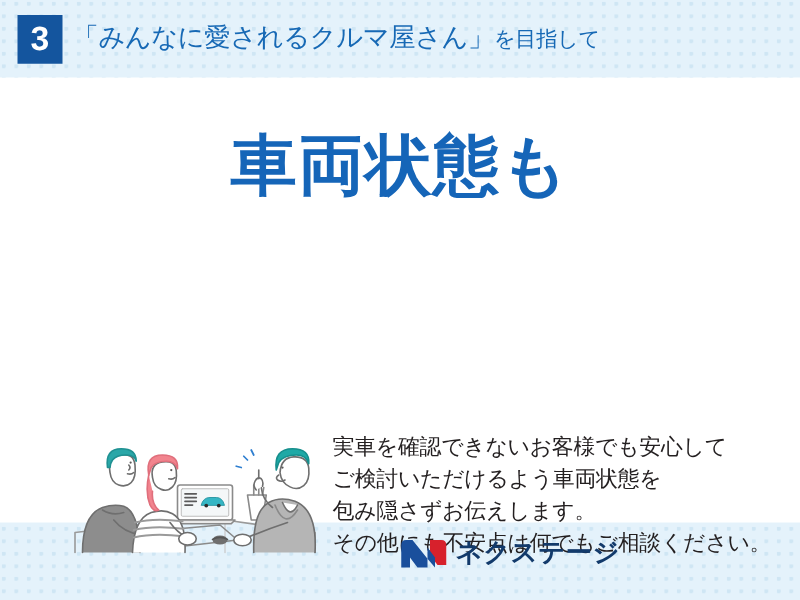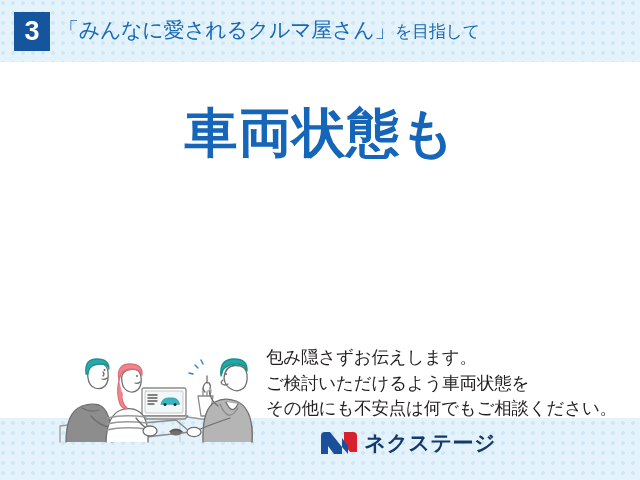--- a/index.html
+++ b/index.html
@@ -227,22 +227,23 @@
 
         <g stroke="#2f7fd0" stroke-width="1.4" stroke-linecap="round" fill="none">
           <path d="M140 30 L137 27"></path>
           <path d="M145 26 L143 22"></path>
           <path d="M135 36 L131 35"></path>
         </g>
       </svg>
     </div>
 
     <div id="body-copy">
+      <div>実車を確認できないお客様でも安心して</div>
+      <div>ご検討いただけるよう車両状態を</div>
       <div>包み隠さずお伝えします。</div>
-      <div>ご検討いただけるよう車両状態を</div>
       <div>その他にも不安点は何でもご相談ください。</div>
     </div>
 
   </div>
 
   <div id="footer">
     <div id="logo">
       <svg id="logo-mark" viewBox="0 0 38 26">
         <path d="M1 24 L1 6 Q1 2 5 2 L10 2 L22 17 L22 24 L14 24 L8 16 L8 24 Z" fill="#1a4f9c"></path>
         <path d="M24 2 L33 2 Q37 2 37 6 L37 22 L30 22 L24 14 Z" fill="#d7212c"></path>

